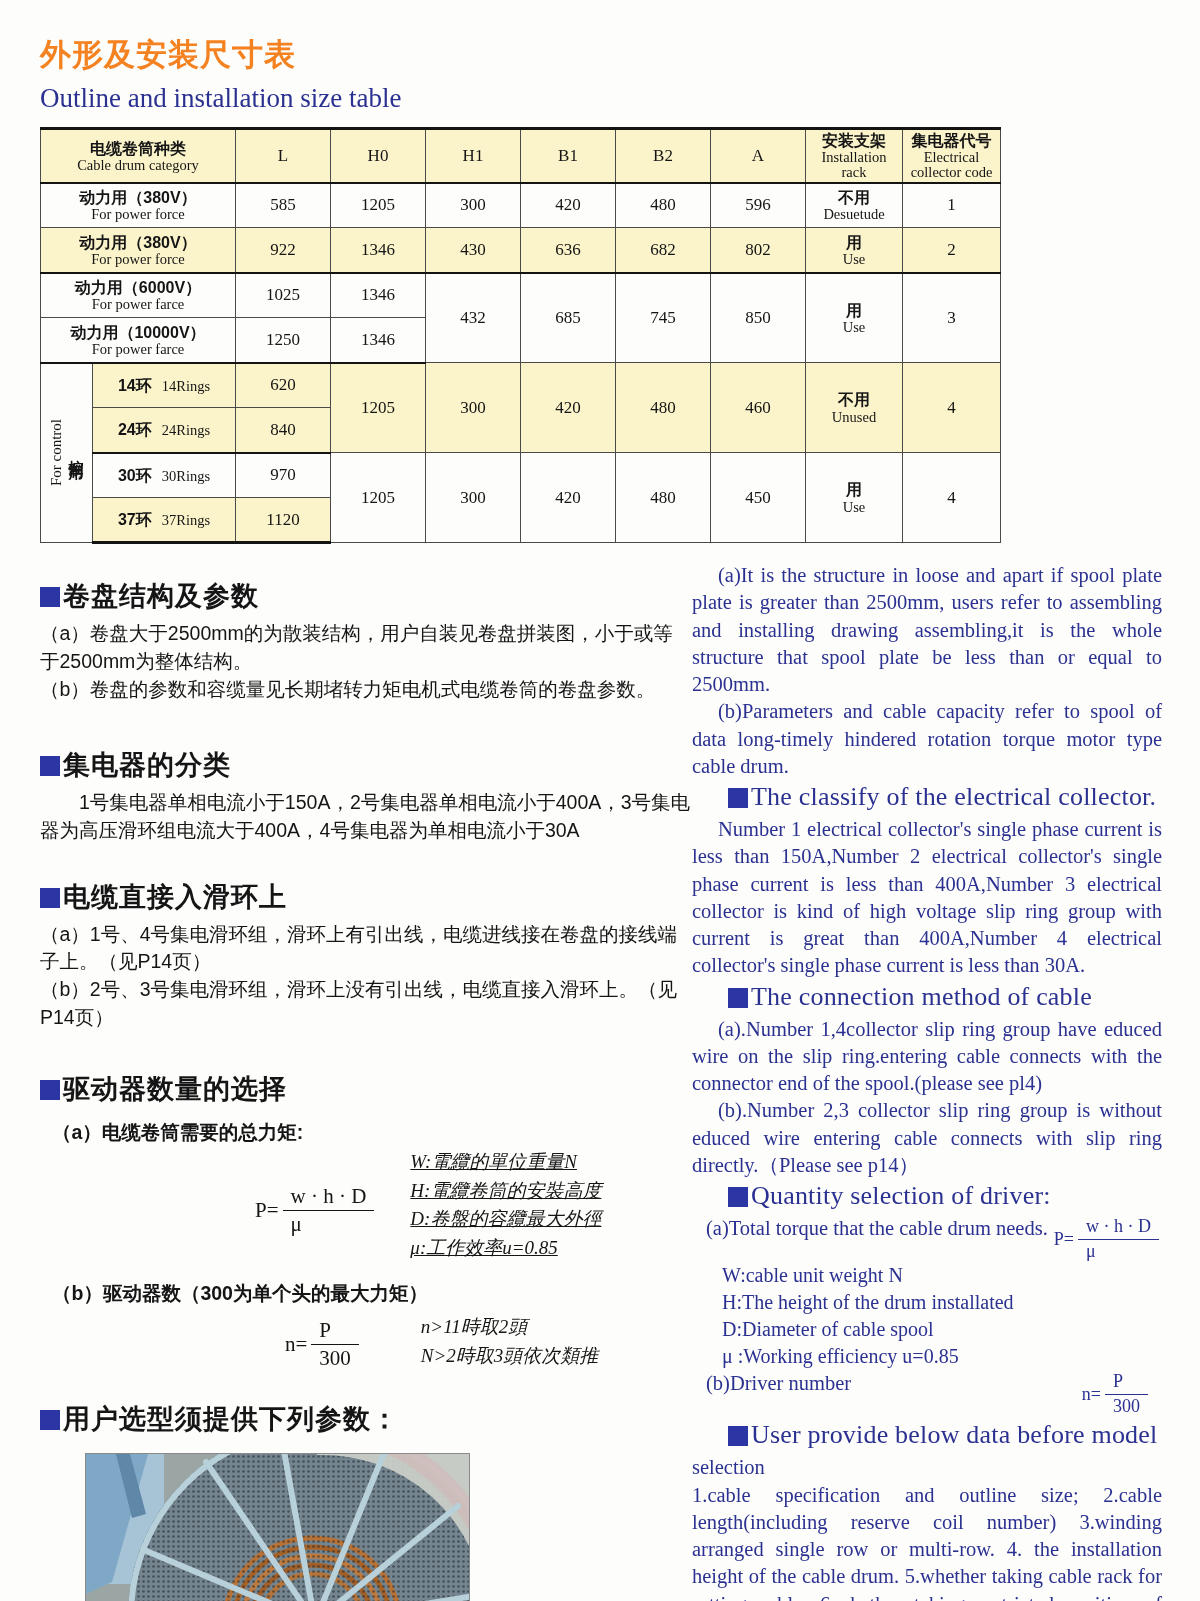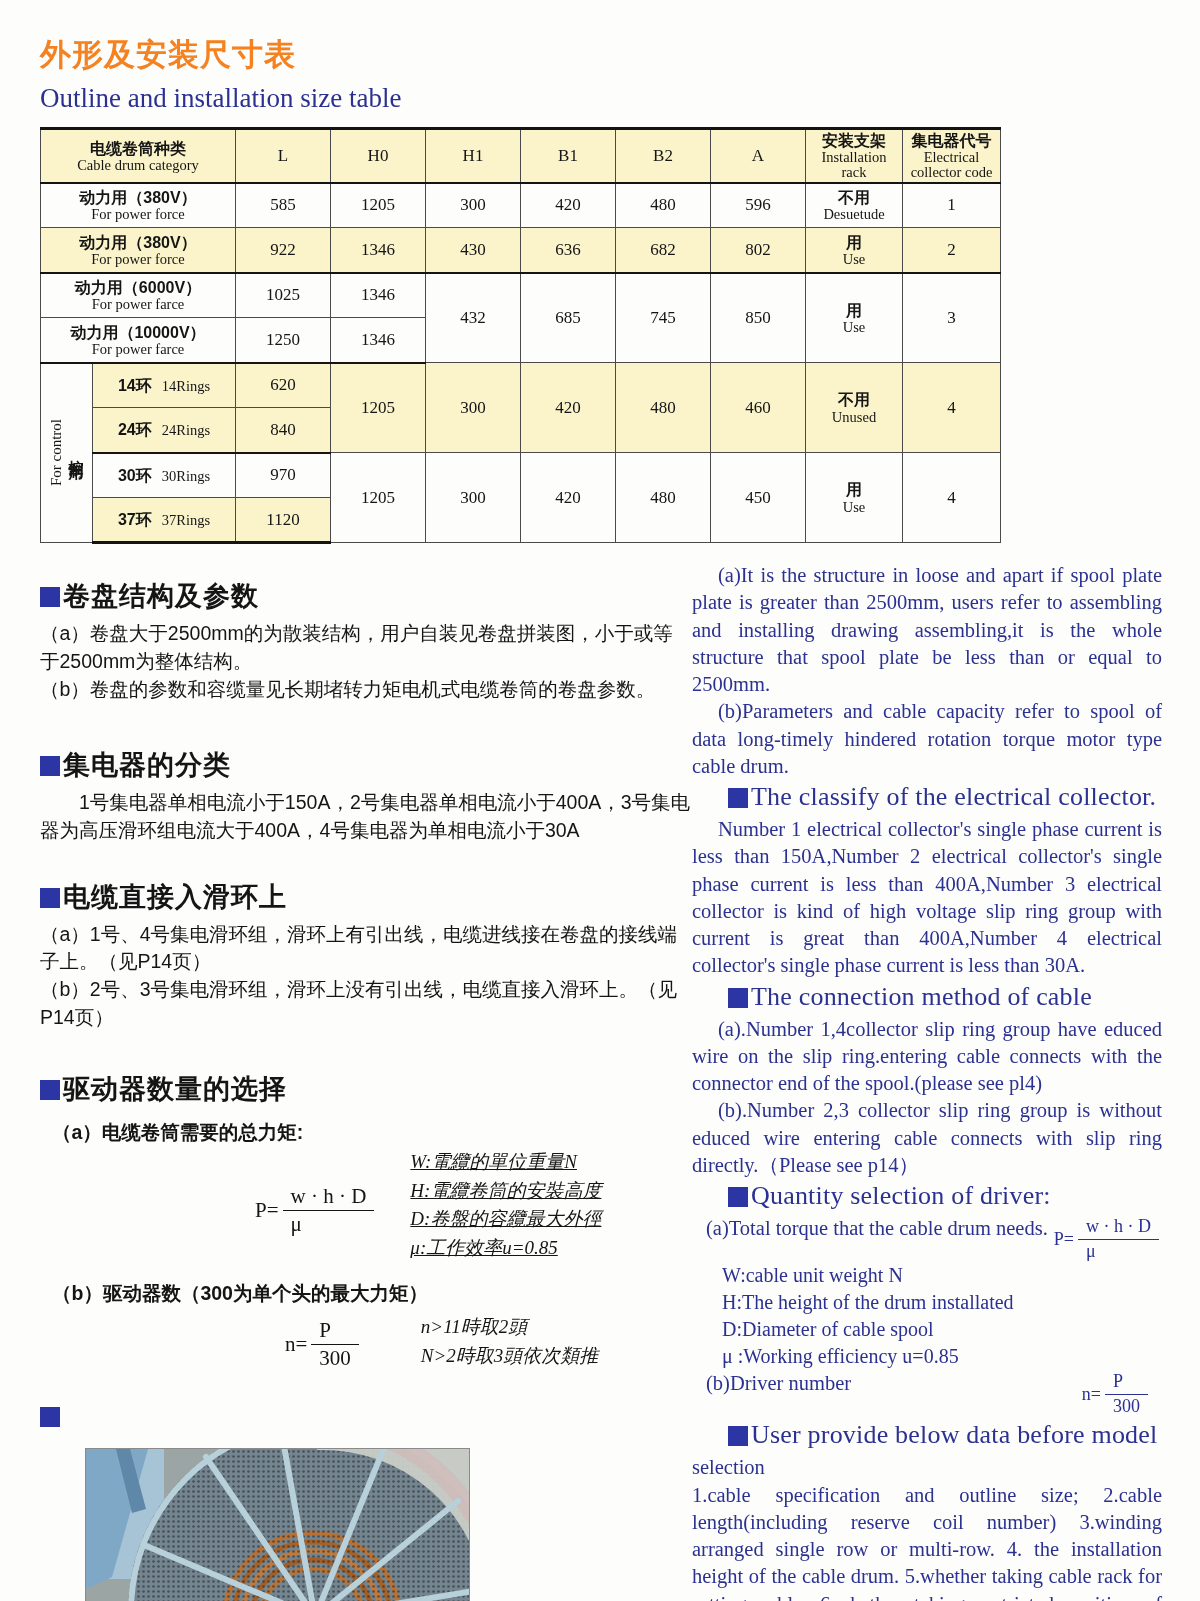--- a/index.html
+++ b/index.html
@@ -274,21 +274,21 @@
                 <span class="fnum">P</span>
                 <span class="fden">300</span>
               </span>
           </span>
           <div class="serif-note" style="margin-left:62px;margin-top:-6px;">
             <div>n&gt;11時取2頭</div>
             <div>N&gt;2時取3頭依次類推</div>
           </div>
         </div>
 
-        <h3 class="lh mt30"><span class="sq"></span></h3>
+        <h3 class="lh mt30"><span class="sq"></span><span>用户选型须提供下列参数：</span></h3>
 
         <div class="photo-frame">
           <svg width="383" height="328" viewBox="0 0 383 328" xmlns="http://www.w3.org/2000/svg">
             <defs>
               <pattern id="mesh" width="5" height="5" patternUnits="userSpaceOnUse">
                 <circle cx="2.5" cy="2.5" r="1.35" fill="rgba(28,38,44,0.55)"></circle>
               </pattern>
               <clipPath id="ph">
                   <rect width="383" height="328"></rect>
                 </clipPath>

